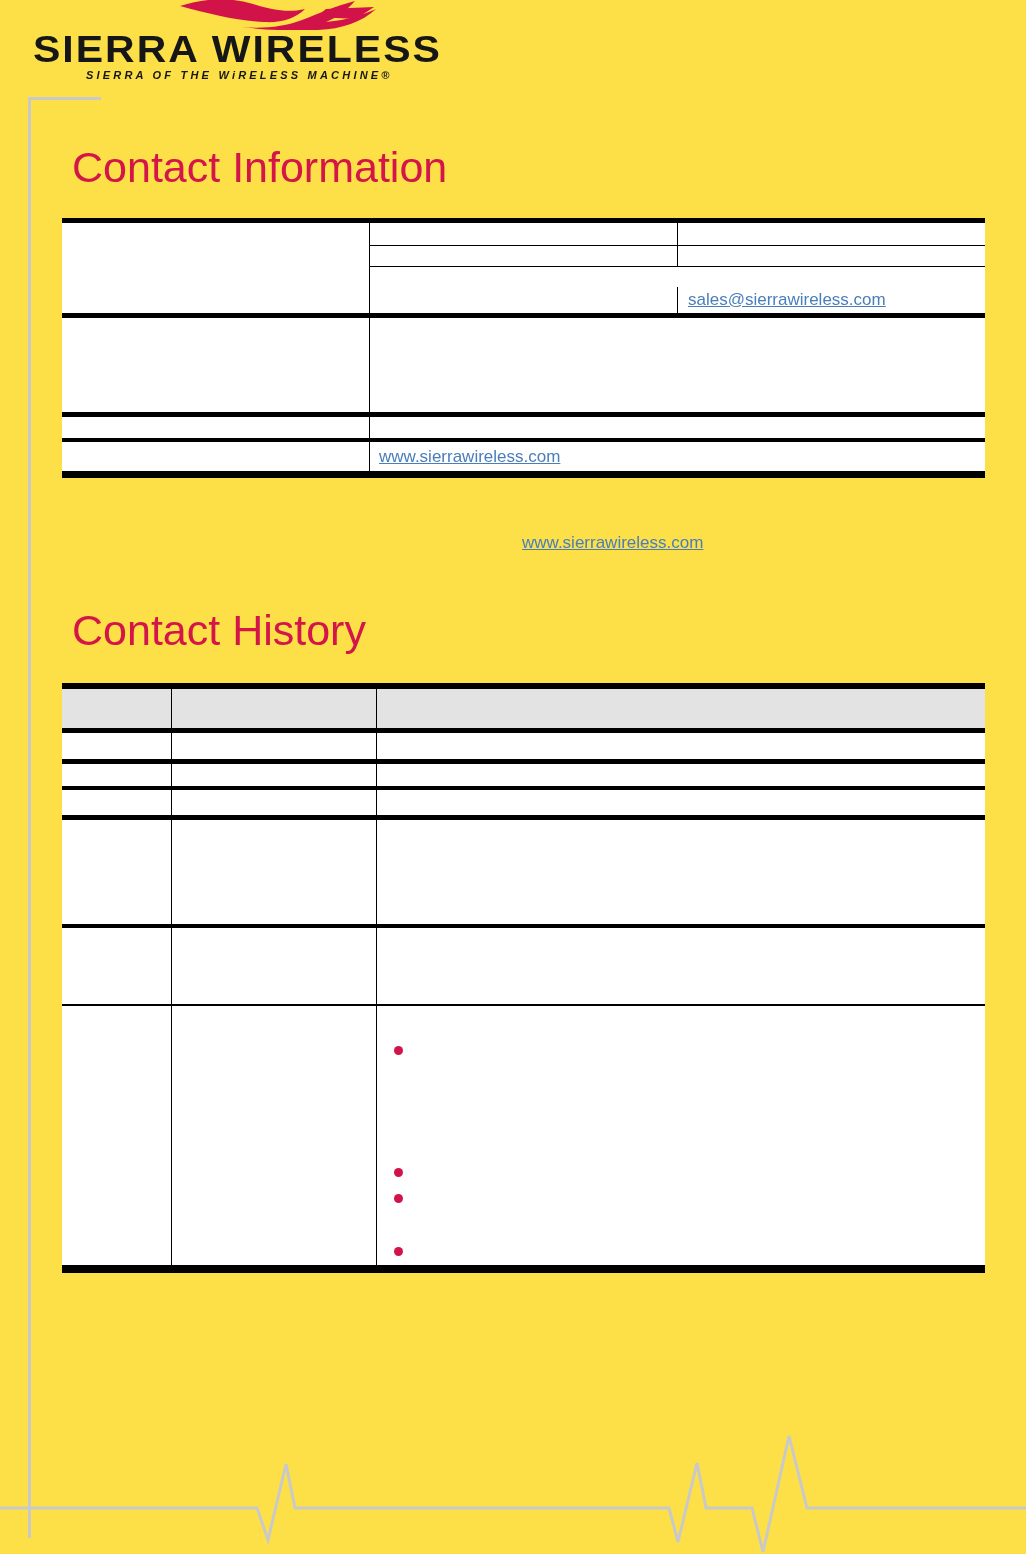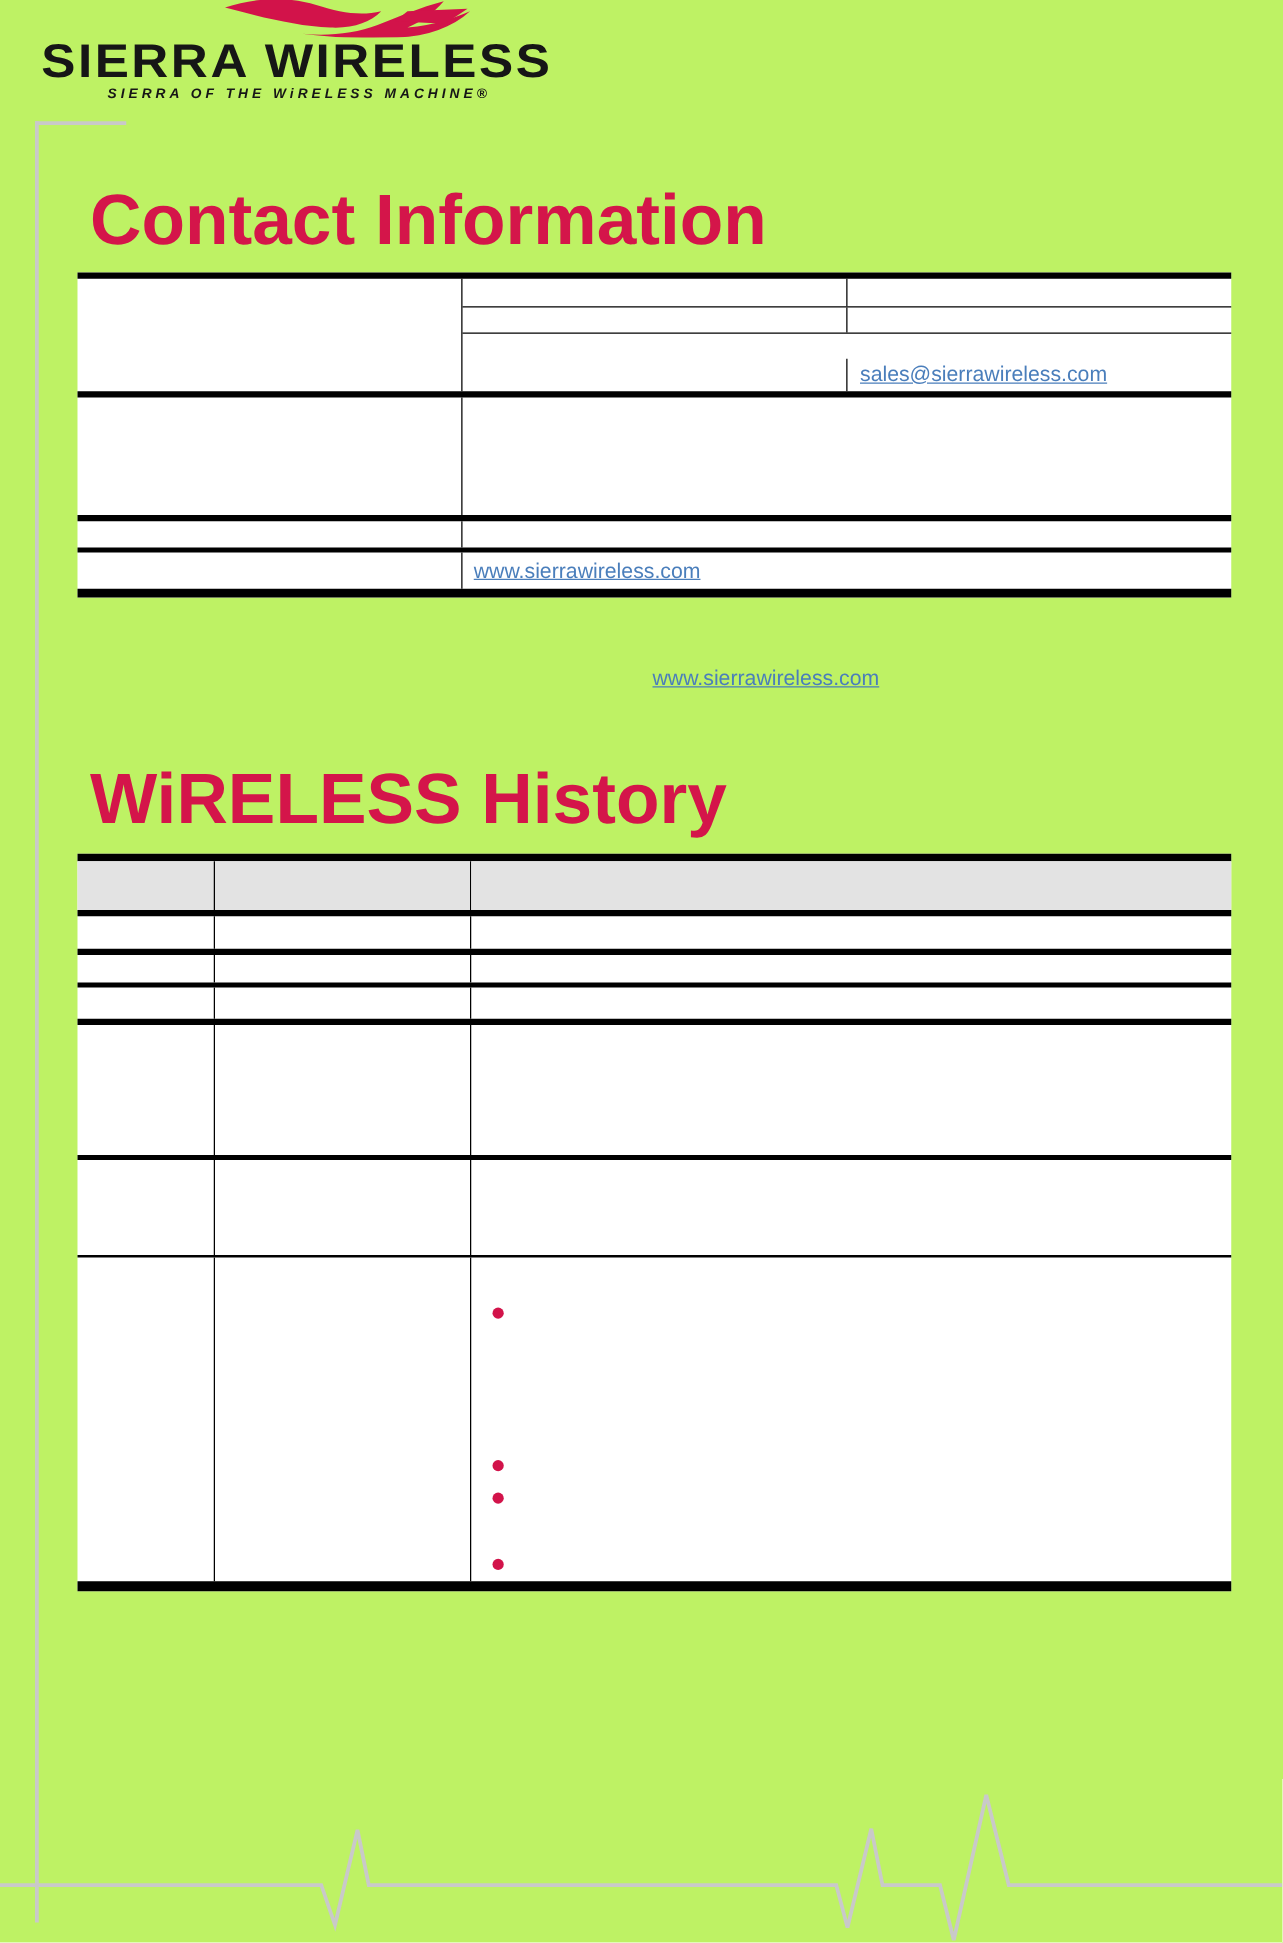--- a/index.html
+++ b/index.html
@@ -1,19 +1,19 @@
 <!DOCTYPE html>
 <html><head>
 <meta charset="utf-8">
 <style>
   * { margin:0; padding:0; box-sizing:border-box; }
   html,body { background:#fff; }
   body { font-family:"Liberation Sans", sans-serif; }
   .page {
-    position:relative; width:1026px; height:1554px; background:#bef264;
+    position:relative; width:1026px; height:1554px; background:#fde047;
     overflow:hidden; margin:0 auto;
   }
 
   
   .logo { position:absolute; left:30px; top:0; width:440px; height:90px; }
   .swoosh { position:absolute; left:120px; top:0; width:226px; height:30px; }
   .brand {
     position:absolute; left:3px; top:26px; width:436px;
     font-size:41px; font-weight:900; letter-spacing:2px; color:#161616;
     white-space:nowrap; transform:scaleY(0.92);
@@ -24,21 +24,21 @@
     color:#161616; white-space:nowrap;
   }
 
   
   .bracket-h { position:absolute; left:28px; top:97px; width:73px; height:3px; background:#c9c9c9; }
   .bracket-v { position:absolute; left:28px; top:97px; width:3px; height:1441px; background:#c9c9c9; }
   .ekg { position:absolute; left:0; top:1420px; width:1026px; height:140px; }
 
   
   .h1 {
-    position:absolute; left:72px; font-size:57px; font-weight:bold;
+    position:absolute; left:72px; font-size:43px; font-weight:normal;
     letter-spacing:0px; white-space:nowrap;
   }
   .h1.contact { top:143px; }
   .h1.history { top:606px; }
 
   
   a.doclink { text-decoration:underline; font-size:17px; white-space:nowrap; }
   .standalone-link { position:absolute; left:522px; top:533px; }
 
   
@@ -140,21 +140,21 @@
     <div class="ct-row ct-rowD">
       <div class="ct-col1"></div>
       <div class="merged">
         <a class="doclink" href="#" style="color: rgb(74, 126, 187);">www.sierrawireless.com</a>
       </div>
     </div>
   </div>
 
   <a class="doclink standalone-link" href="#" style="color: rgb(74, 126, 187);">www.sierrawireless.com</a>
 
-  <div class="h1 history" style="color: rgb(212, 21, 74);">WiRELESS History</div>
+  <div class="h1 history" style="color: rgb(212, 21, 74);">Contact History</div>
 
   <div class="dtable">
     <div class="dt-row dt-header">
       <div class="dt-c1"></div>
       <div class="dt-c2"></div>
       <div class="dt-c3"></div>
     </div>
 
     <div class="dt-row dt-r1">
       <div class="dt-c1"></div>

